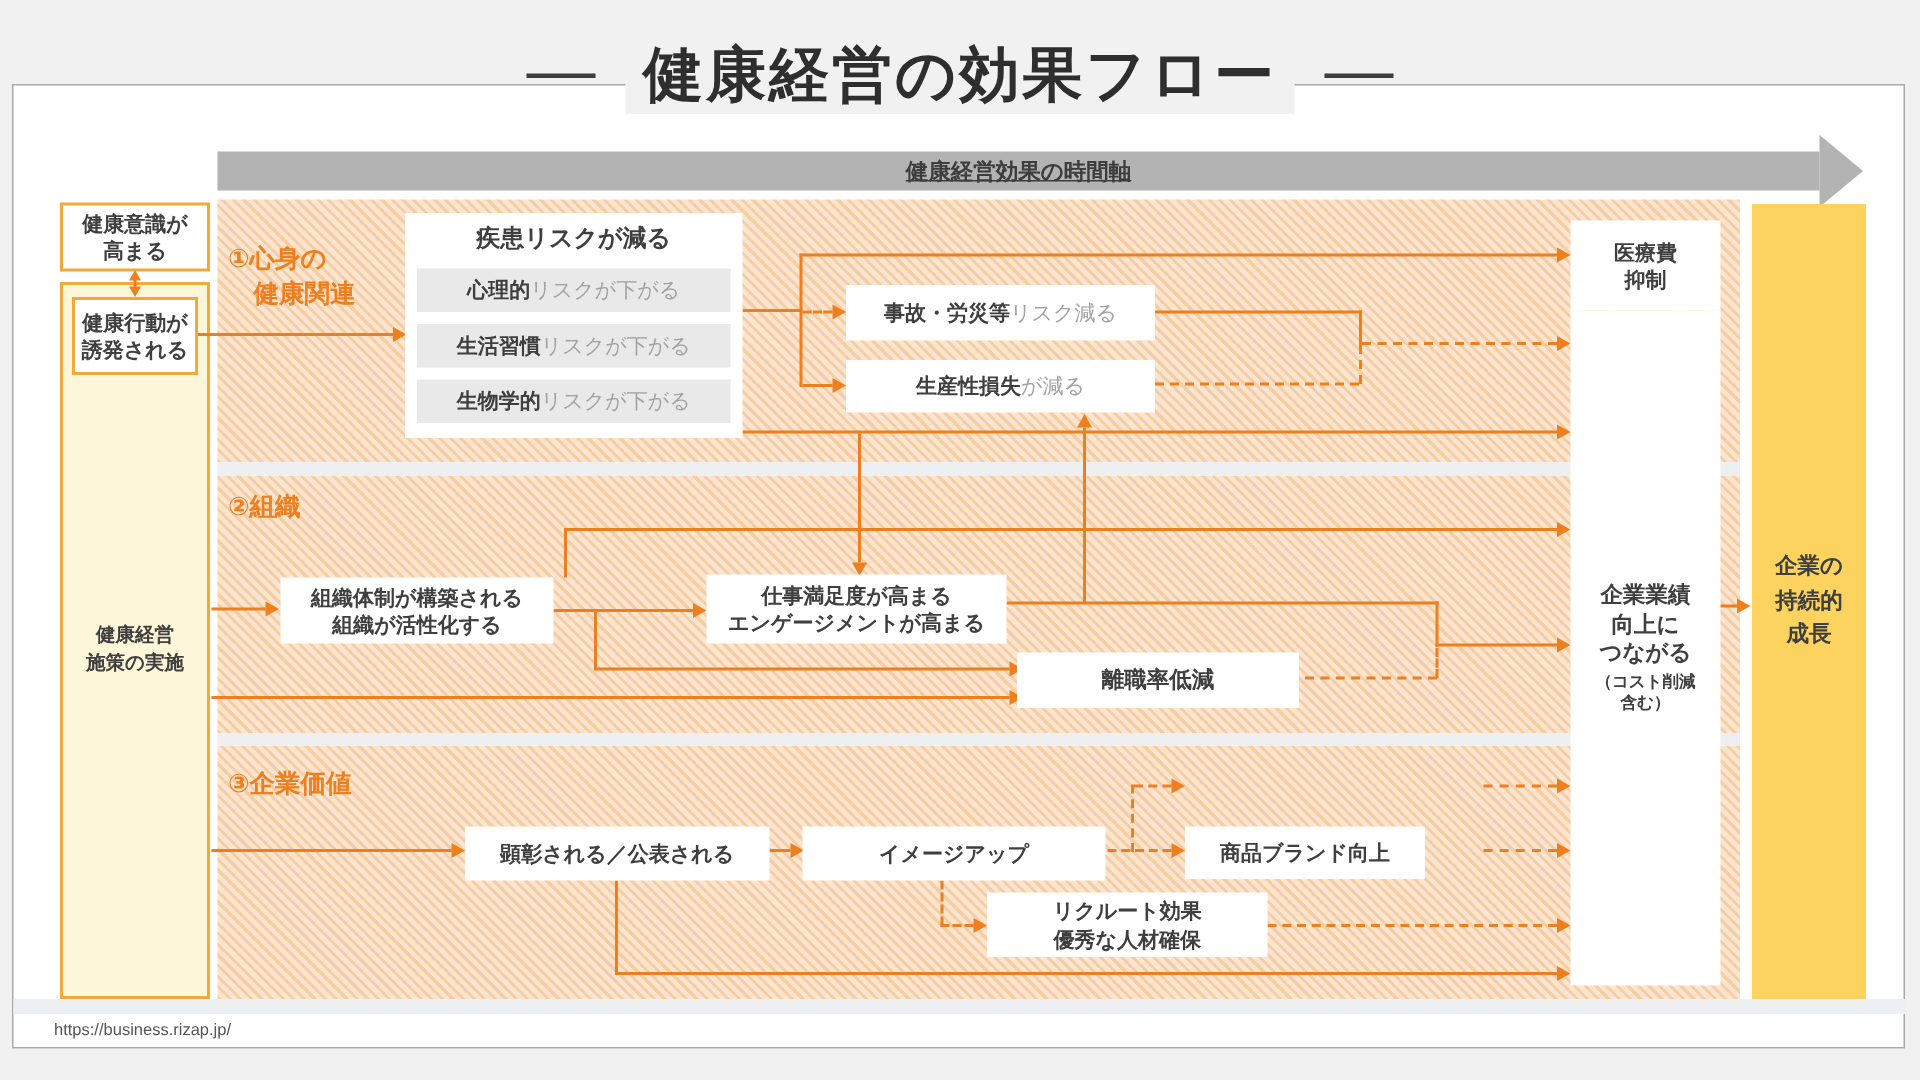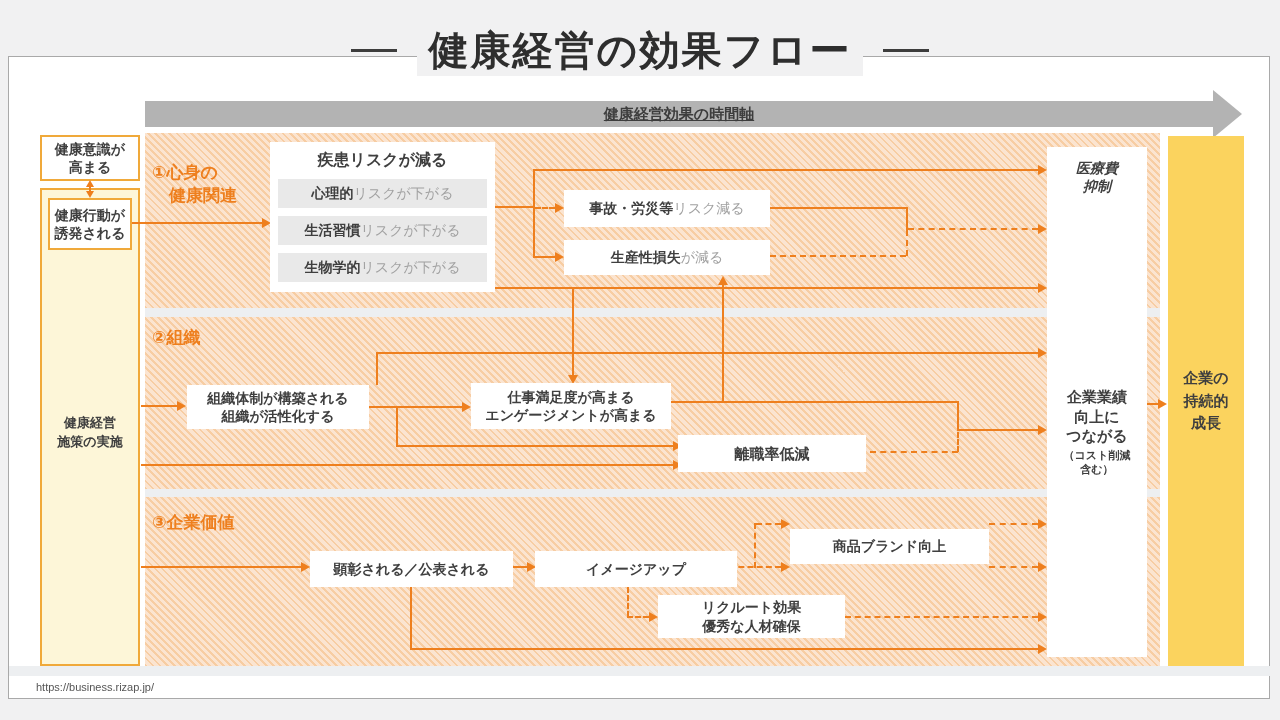--- a/index.html
+++ b/index.html
@@ -100,32 +100,32 @@
     </div>
   </div>
   <div class="node row" style="left:564px;top:240px;width:206px;height:35px;">
     <span>生産性損失</span>
       <span class="muted">が減る</span>
   </div>
   <div class="node row" style="left:564px;top:190px;width:206px;height:37px;">
     <span>事故・労災等</span>
       <span class="muted">リスク減る</span>
   </div>
-  <div class="node" style="left:1047px;top:147px;width:100px;height:60px;font-style:italic;">医療費
+  <div class="node" style="left:1047px;top:147px;width:100px;height:60px;">医療費
 抑制</div>
 
   <div class="node" style="left:187px;top:385px;width:182px;height:44px;">組織体制が構築される
 組織が活性化する</div>
   <div class="node" style="left:471px;top:383px;width:200px;height:46px;">仕事満足度が高まる
 エンゲージメントが高まる</div>
   <div class="node" style="left:678px;top:435px;width:188px;height:37px;font-size:15px;">離職率低減</div>
 
   <div class="node" style="left:310px;top:551px;width:203px;height:36px;">顕彰される／公表される</div>
   <div class="node" style="left:535px;top:551px;width:202px;height:36px;">イメージアップ</div>
-  <div class="node" style="left:790px;top:529px;width:199px;height:35px;">商品ブランド向上</div>
+  <div class="node" style="left:790px;top:551px;width:160px;height:35px;">商品ブランド向上</div>
   <div class="node" style="left:658px;top:595px;width:187px;height:43px;">リクルート効果
 優秀な人材確保</div>
 
   <div class="node" style="left:1047px;top:207px;width:100px;height:450px;font-size:15px;">
     <span>企業業績
 向上に
 つながる</span>
     <span class="note">（コスト削減
 含む）</span>
   </div>

